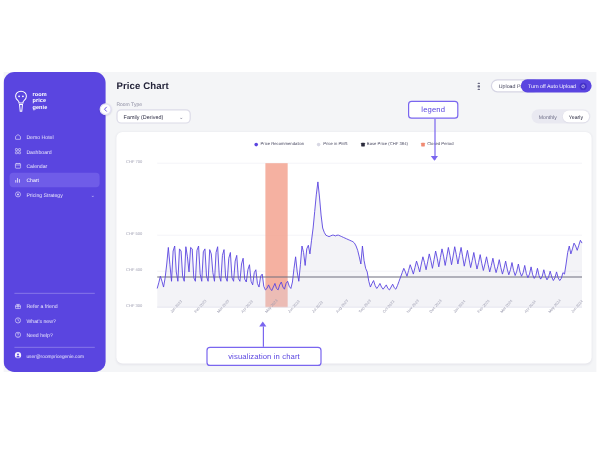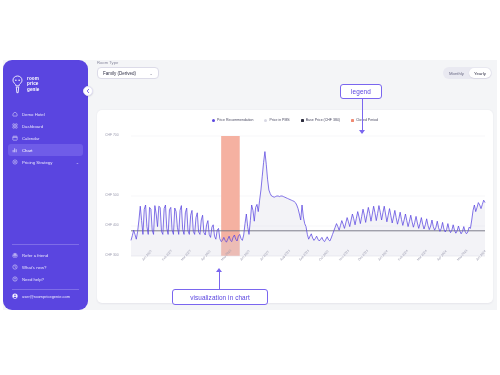--- a/index.html
+++ b/index.html
@@ -236,20 +236,40 @@
 
       <div id="collapse-btn">
         <svg viewBox="0 0 12 12" width="6" height="6">
           <path d="M7.4 2.6 4.2 6l3.2 3.4" fill="none" stroke="#5a45e0" stroke-width="1.5" stroke-linecap="round"></path>
         </svg>
       </div>
     </aside>
 
     <section id="main">
 
+      <div id="topbar">
+        <div id="page-title">Price Chart</div>
+        <div id="kebab">
+          <i></i>
+            <i></i>
+            <i></i>
+        </div>
+        <div id="btn-upload">
+          <span>Upload Prices</span>
+        </div>
+        <div id="btn-autoupload">
+          <span>Turn off Auto Upload</span>
+          <span class="mini-circle">
+            <svg viewBox="0 0 12 12" width="4" height="4">
+              <path d="M3.4 3.4a3.7 3.7 0 1 0 5.2 0" fill="none" stroke="#fff" stroke-width="1.3" stroke-linecap="round"></path>
+              <path d="M6 1.6v3.2" stroke="#fff" stroke-width="1.3" stroke-linecap="round"></path>
+            </svg>
+          </span>
+        </div>
+      </div>
 
       <div id="roomtype-row">
         <div id="roomtype-label">Room Type</div>
         <div id="roomtype-select">
           <span>Family (Derived)</span>
           <span style="font-size:4.5px;color:#8a8a9e">⌄</span>
         </div>
         <div id="seg-toggle">
           <div class="seg">Monthly</div>
           <div class="seg on">Yearly</div>

